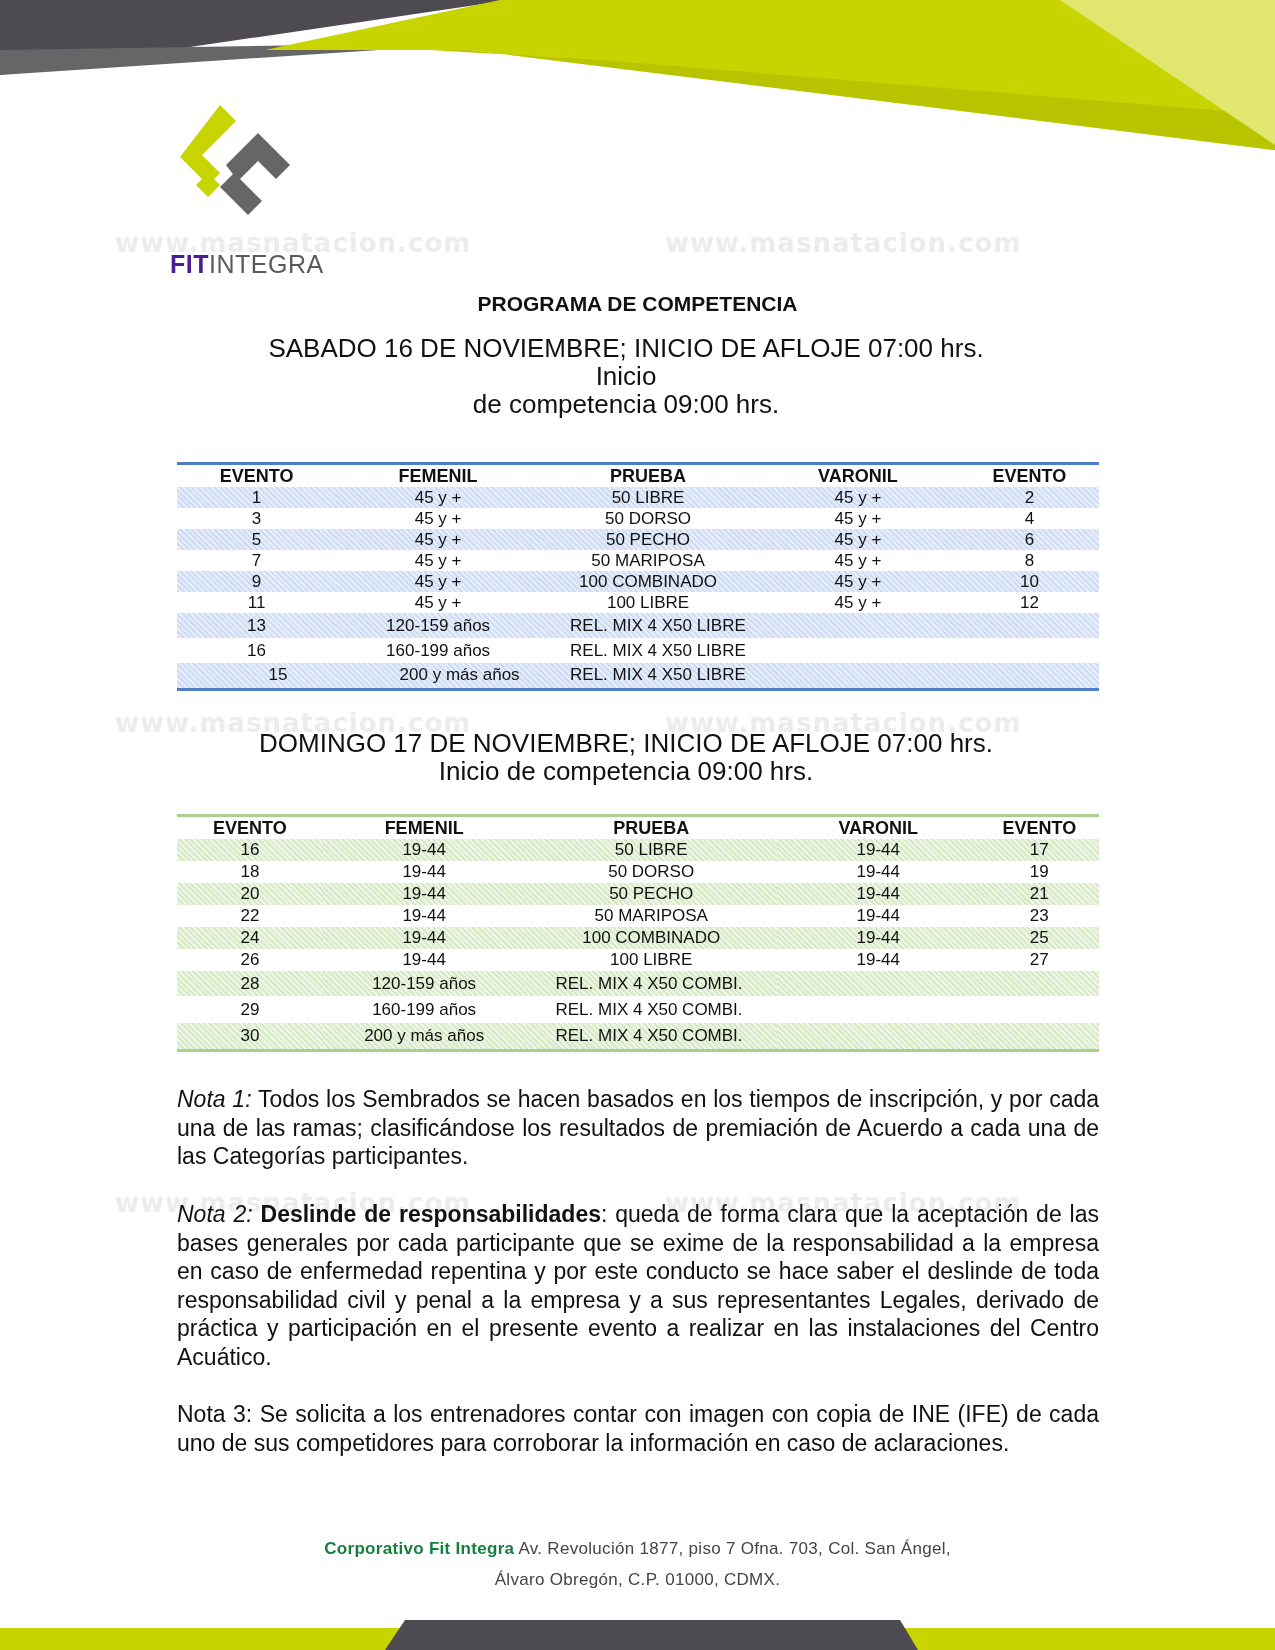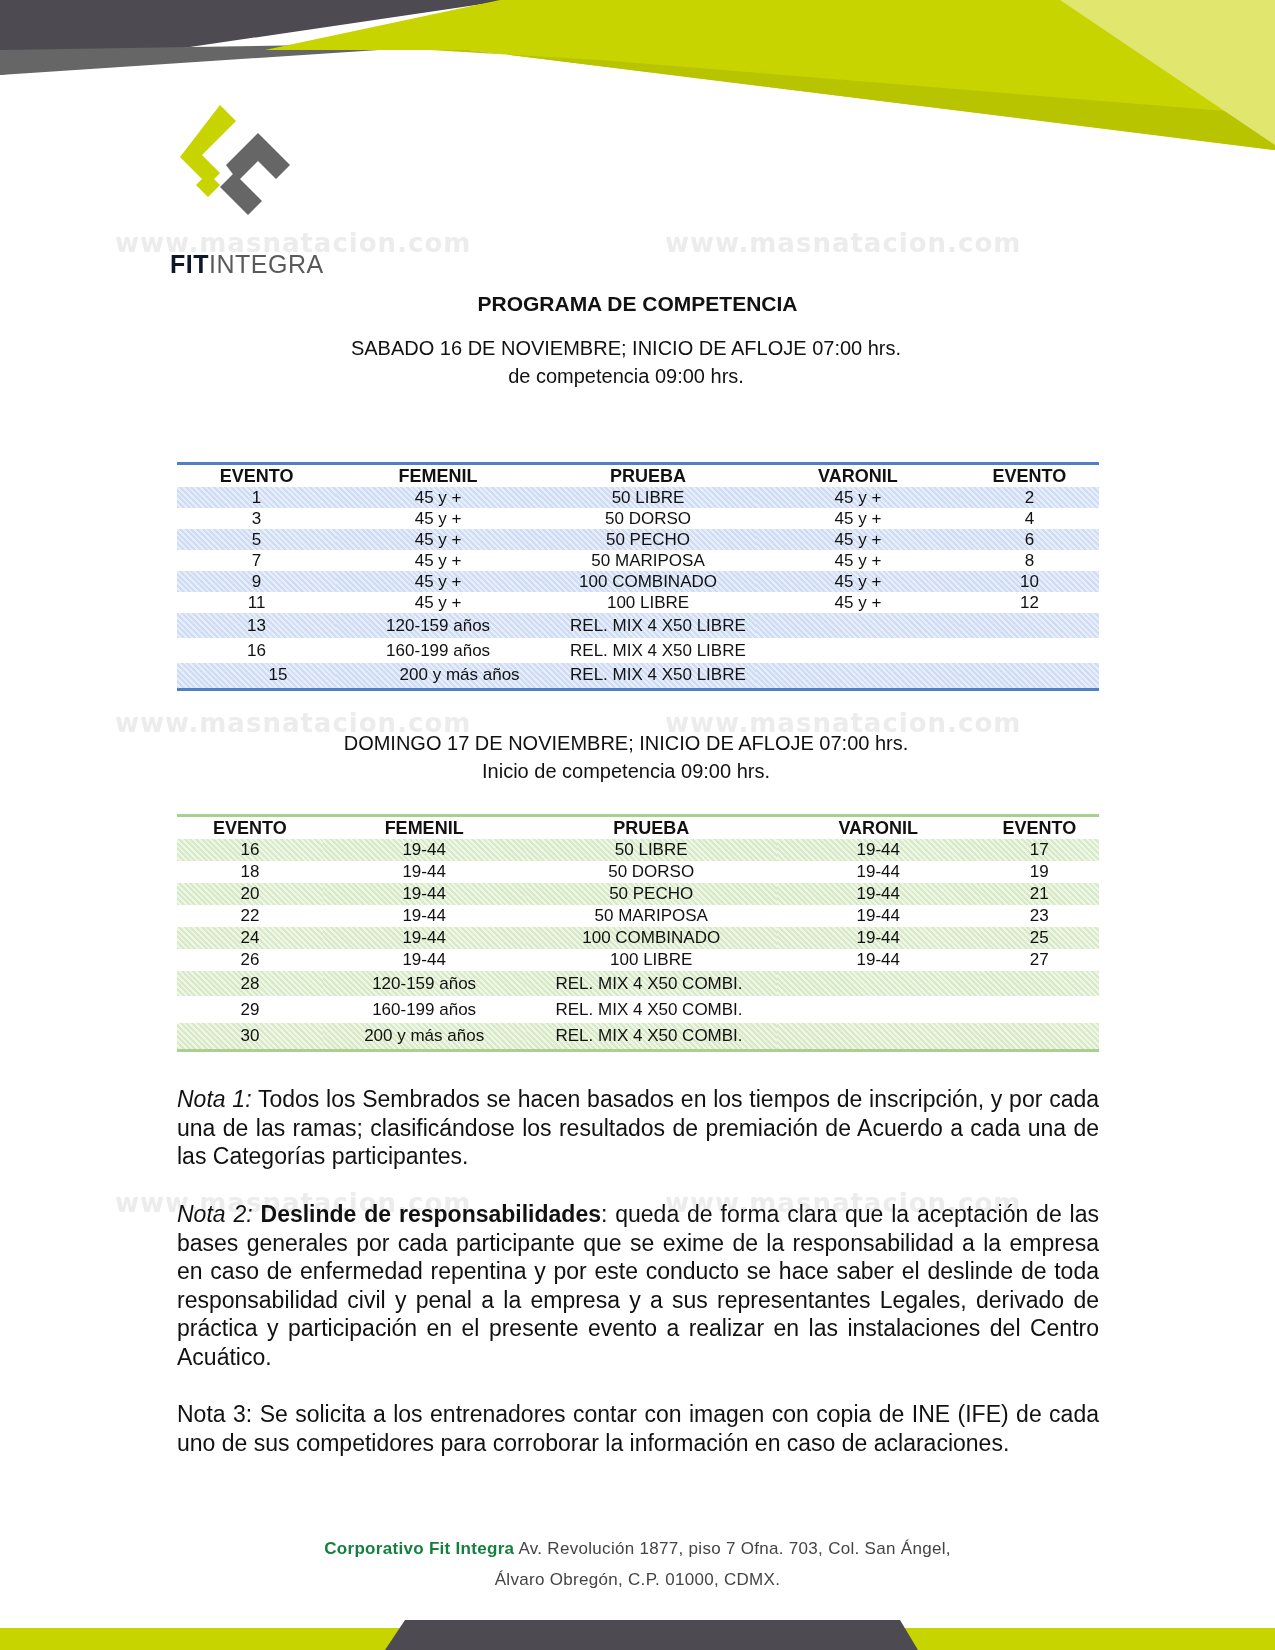--- a/index.html
+++ b/index.html
@@ -3,23 +3,23 @@
 <meta charset="utf-8">
 <style>
   html,body{margin:0;padding:0;}
   body{width:1275px;height:1650px;position:relative;background:#fff;overflow:hidden;
     font-family:"Liberation Sans",sans-serif;color:#111;}
   .abs{position:absolute;}
   .deco{position:absolute;left:0;top:0;}
   .watermark{position:absolute;font-family:"DejaVu Sans",sans-serif;font-weight:bold;font-size:26px;
     color:#ececec;letter-spacing:1px;}
   .logo-text{position:absolute;left:170px;top:250px;font-size:25px;color:#5a5a5a;letter-spacing:0.5px;}
-  .logo-text b{color:#0f172a;}
+  .logo-text b{color:#4c1d95;}
   .title{position:absolute;left:0;width:1275px;text-align:center;font-weight:bold;font-size:21px;top:292px;}
-  .day-head{position:absolute;left:0;width:1252px;text-align:center;font-size:20px;line-height:28px;}
+  .day-head{position:absolute;left:0;width:1252px;text-align:center;font-size:26px;line-height:28px;}
   table.sched{position:absolute;left:177px;width:922px;border-collapse:collapse;font-size:17px;}
   table.sched th{font-weight:bold;font-size:18px;padding:0;height:22px;}
   table.sched td{padding:0;text-align:center;}
   table.sched th:nth-child(1),table.sched td:nth-child(1){width:150px;}
   table.sched th:nth-child(2),table.sched td:nth-child(2){width:210px;}
   table.sched th:nth-child(3),table.sched td:nth-child(3){width:230px;}
   table.sched th:nth-child(4),table.sched td:nth-child(4){width:210px;}
   table.sched th:nth-child(5),table.sched td:nth-child(5){width:122px;}
   .blue tr.head th{border-top:3px solid #4f7fc4;}
   .blue tr.alt td{background:repeating-linear-gradient(45deg,#cfdcf3 0 2px,#e6eefb 2px 4px);}
@@ -64,20 +64,21 @@
 <div class="watermark" style="left:665px;top:228px">www.masnatacion.com</div>
 <div class="watermark" style="left:115px;top:708px">www.masnatacion.com</div>
 <div class="watermark" style="left:665px;top:708px">www.masnatacion.com</div>
 <div class="watermark" style="left:115px;top:1188px">www.masnatacion.com</div>
 <div class="watermark" style="left:665px;top:1188px">www.masnatacion.com</div>
 
 <div class="title">PROGRAMA DE COMPETENCIA</div>
 
 <div class="day-head" style="top:334px">
   <div>SABADO 16 DE NOVIEMBRE; INICIO DE AFLOJE 07:00 hrs.</div>
+  <div>Inicio</div>
   <div>de competencia 09:00 hrs.</div>
 </div>
 
 <table class="sched blue" style="top:462px">
   <tbody>
       <tr class="head">
     <th>EVENTO</th>
     <th>FEMENIL</th>
     <th>PRUEBA</th>
     <th>VARONIL</th>

